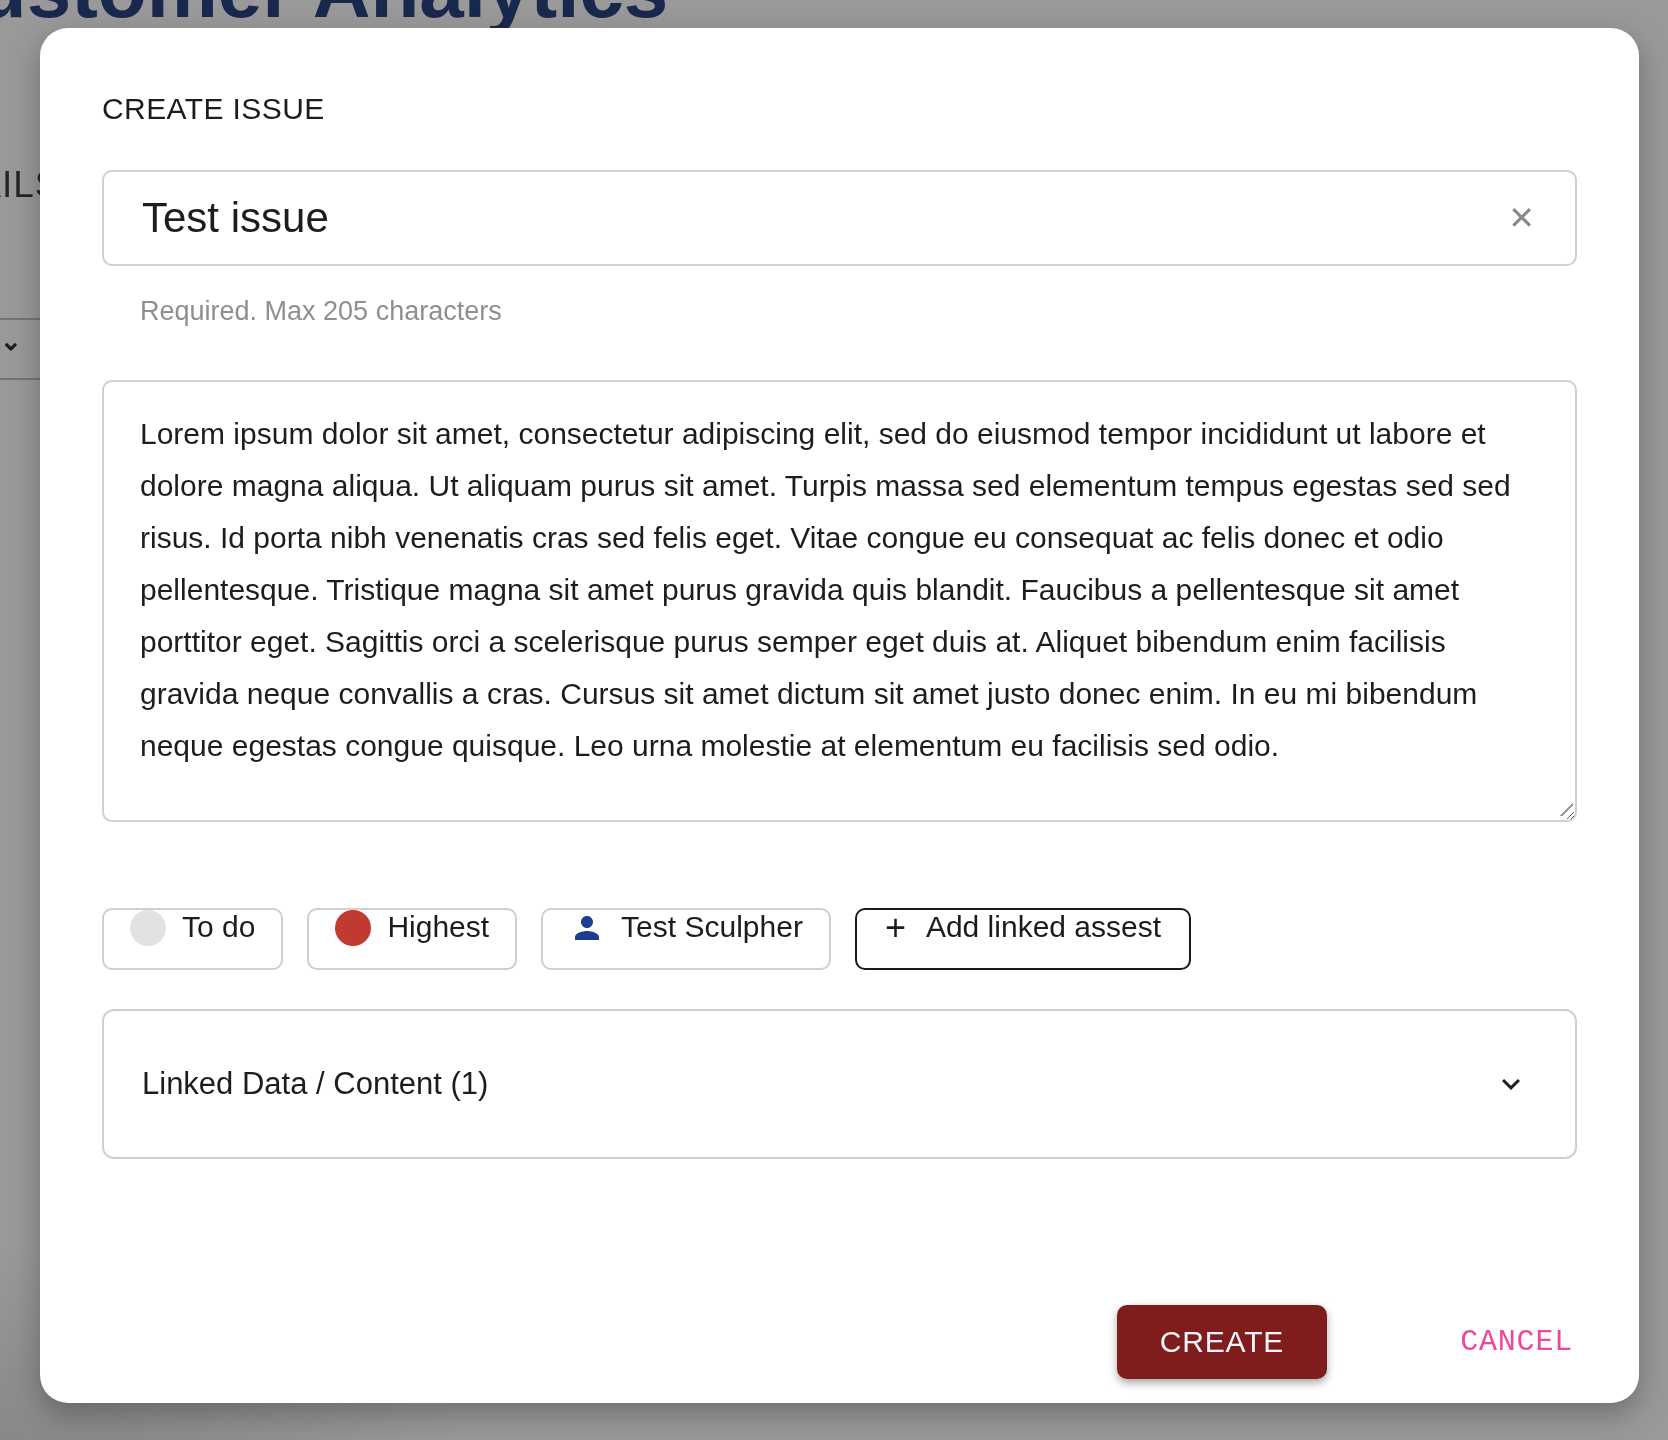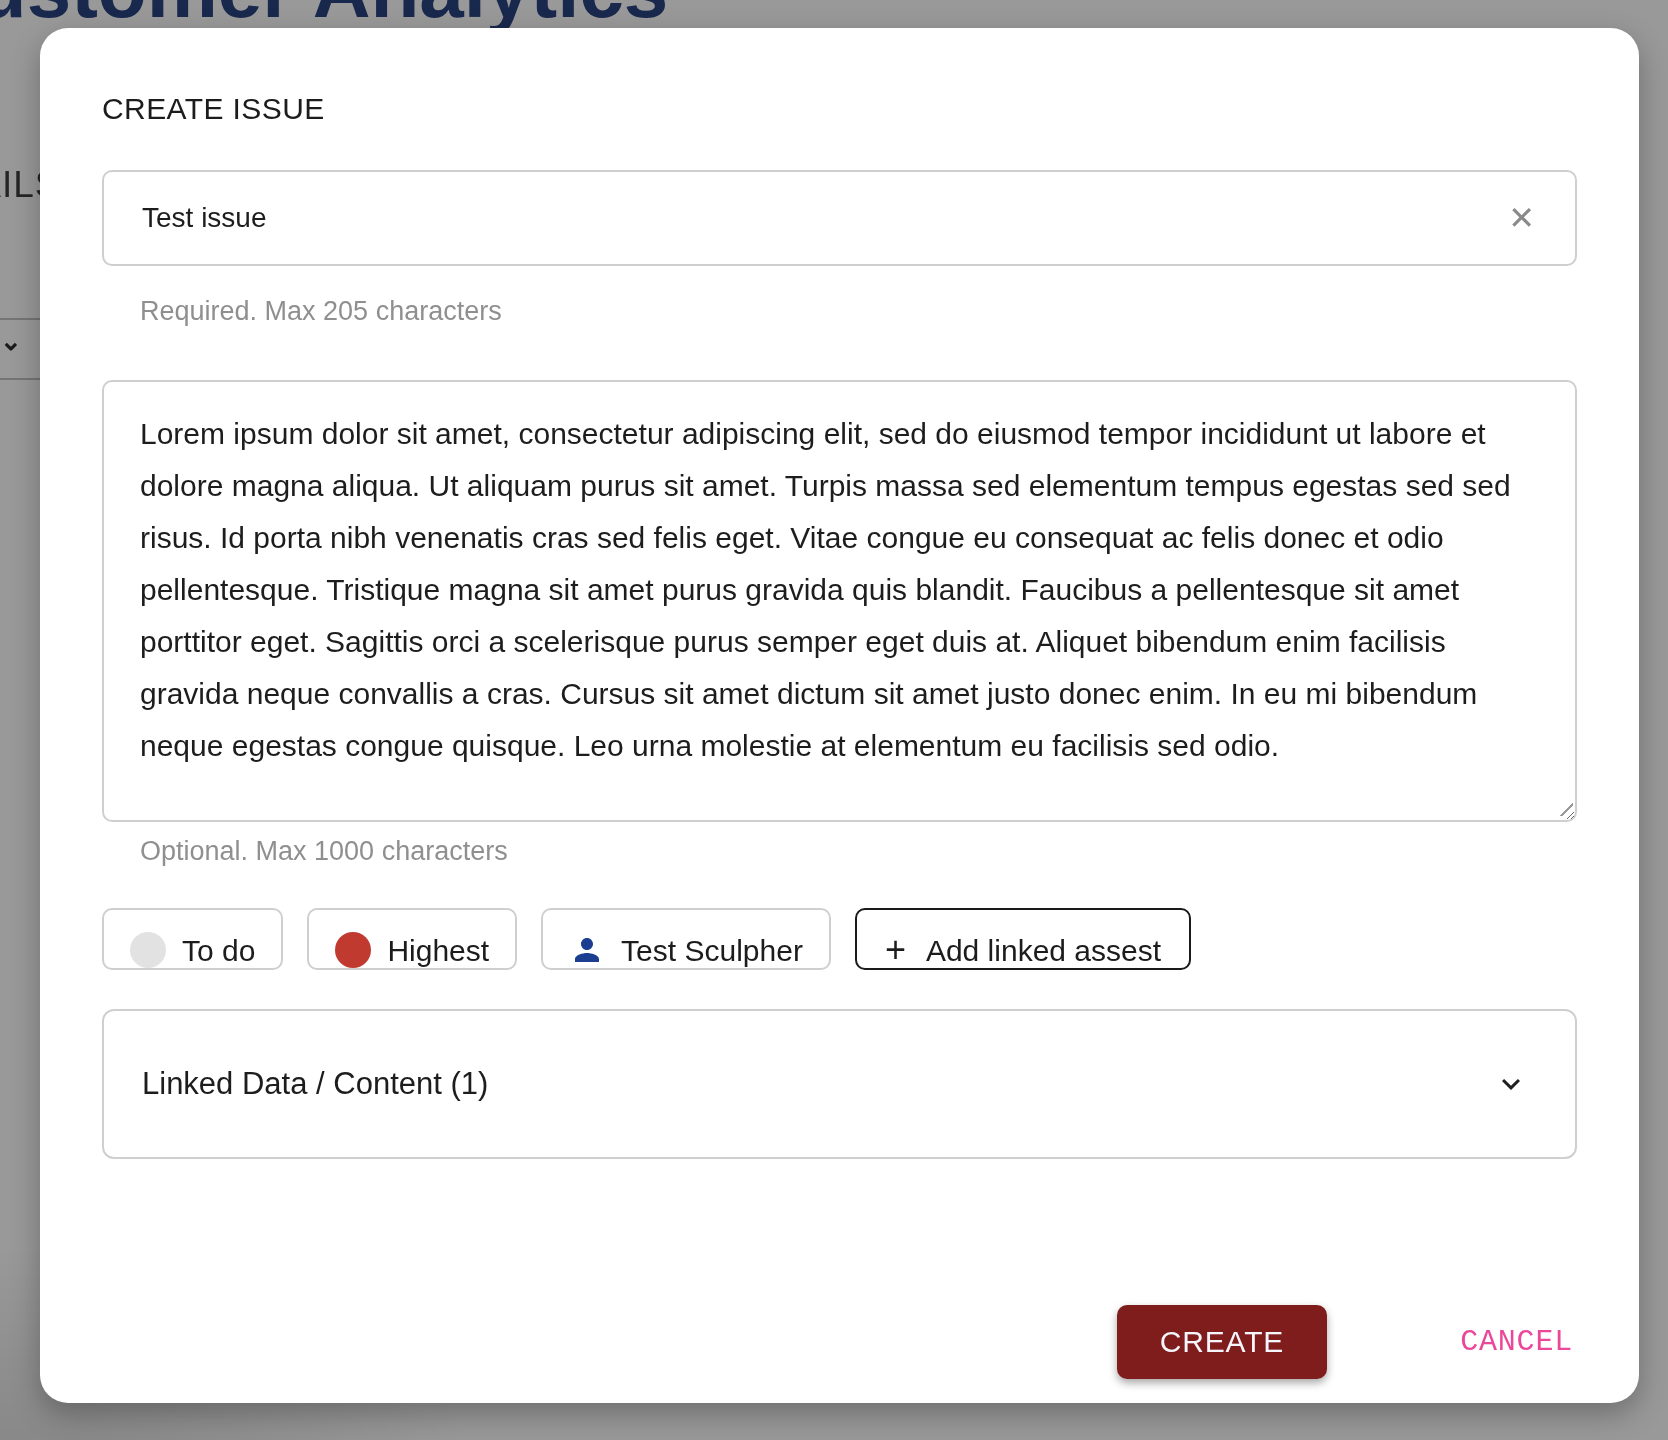--- a/index.html
+++ b/index.html
@@ -24,42 +24,42 @@
   .dialog { position:absolute; left:40px; top:28px; width:1599px; height:1375px;
             background:#fff; border-radius:28px;
             box-shadow:0 11px 30px rgba(0,0,0,0.28); }
   .dlg-title { position:absolute; left:62px; top:64px; font-size:30px; font-weight:500;
                color:#1c1c1c; letter-spacing:0.4px; }
 
   .field-box { position:absolute; left:62px; width:1475px; border:2px solid #cfcfcf;
                border-radius:10px; background:#fff; }
   .summary-box { top:142px; height:96px; }
   .summary-input { width:100%; height:100%; border:none; outline:none; background:transparent;
-                   padding:0 100px 0 38px; font-size:28px; color:#1d1d1d;
+                   padding:0 100px 0 38px; font-size:42px; color:#1d1d1d;
                    font-family:"Liberation Sans", sans-serif; }
   .clear-x { position:absolute; right:40px; top:0; height:100%; display:flex; align-items:center;
              font-size:32px; color:#8a8a8a; cursor:pointer; }
 
   .helper { position:absolute; left:100px; font-size:27px; color:#8f8f8f; }
   .helper-1 { top:268px; }
   .helper-2 { top:808px; }
 
   .desc-wrap { position:absolute; left:62px; top:352px; width:1475px; height:442px; }
   .desc-area { width:100%; height:100%; border:2px solid #cfcfcf; border-radius:10px;
                resize:both; outline:none; padding:26px 36px; font-size:30px; line-height:52px;
                color:#1d1d1d; font-family:"Liberation Sans", sans-serif; overflow:hidden;
                background:#fff; }
   .resize-grip { position:absolute; right:4px; bottom:6px; width:16px; height:16px;
                  pointer-events:none;
                  background:repeating-linear-gradient(135deg, transparent 0 4px, #9a9a9a 4px 6px, transparent 6px 9px);
                  clip-path:polygon(100% 0, 100% 100%, 0 100%); }
 
   
   .chips { position:absolute; left:62px; top:880px; display:flex; gap:24px; align-items:center; }
-  .chip { display:inline-flex; align-items:flex-end; gap:16px; height:62px; padding:0 26px;
+  .chip { display:inline-flex; align-items:flex-start; gap:16px; height:62px; padding:0 26px;
           border:2px solid #cfcfcf; border-radius:10px; background:#fff; font-size:30px;
           color:#1c1c1c; cursor:pointer; white-space:nowrap; }
   .dot { width:36px; height:36px; border-radius:50%; }
   .dot-gray { background:#e2e2e2; }
   .dot-red  { background:#c13a30; }
   .chip-icon { width:36px; height:36px; color:#1c3e90; flex:0 0 auto; }
   .chip-icon svg { width:100%; height:100%; fill:currentColor; display:block; }
   .chip-outline-dark { border:2.5px solid #1a1a1a; gap:20px; padding:0 28px; }
   .plus-glyph { font-size:36px; font-weight:400; color:#1c1c1c; line-height:1; }
 
@@ -102,21 +102,20 @@
   <div class="field-box summary-box">
     <input class="summary-input" type="text" value="Test issue" style="">
     <span class="clear-x">✕</span>
   </div>
   <div class="helper helper-1">Required. Max 205 characters</div>
 
   <div class="desc-wrap">
     <textarea class="desc-area" style="">Lorem ipsum dolor sit amet, consectetur adipiscing elit, sed do eiusmod tempor incididunt ut labore et dolore magna aliqua. Ut aliquam purus sit amet. Turpis massa sed elementum tempus egestas sed sed risus. Id porta nibh venenatis cras sed felis eget. Vitae congue eu consequat ac felis donec et odio pellentesque. Tristique magna sit amet purus gravida quis blandit. Faucibus a pellentesque sit amet porttitor eget. Sagittis orci a scelerisque purus semper eget duis at. Aliquet bibendum enim facilisis gravida neque convallis a cras. Cursus sit amet dictum sit amet justo donec enim. In eu mi bibendum neque egestas congue quisque. Leo urna molestie at elementum eu facilisis sed odio.</textarea>
     <div class="resize-grip"></div>
   </div>
-  <div class="helper helper-2">Optional. Max 1000 characters</div>
 
   <div class="chips">
 
     <div class="chip">
       <span class="dot dot-gray"></span>
       <span>To do</span>
     </div>
 
     <div class="chip">
       <span class="dot dot-red"></span>

